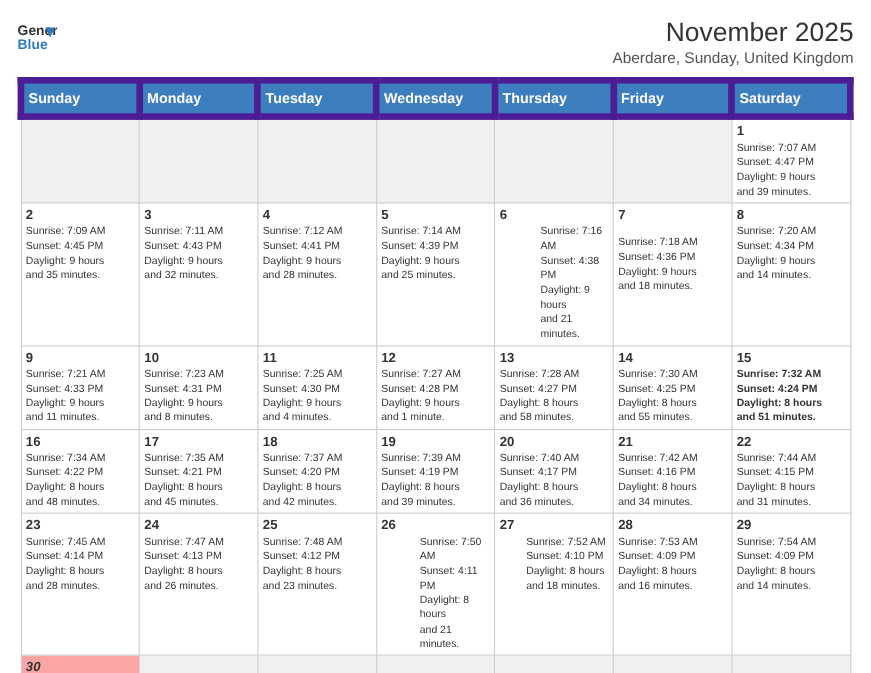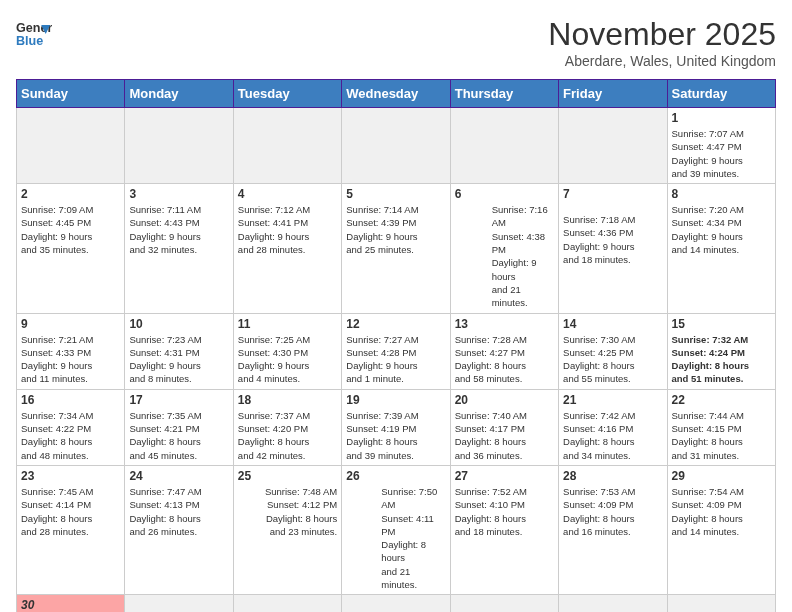--- a/index.html
+++ b/index.html
@@ -22,40 +22,40 @@
       gap: 4px;
     }
     .logo-icon {
       width: 36px;
       height: 36px;
     }
     .title-section {
       text-align: right;
     }
     .month-title {
-      font-size: 32px;
+      font-size: 24px;
       font-weight: normal;
       color: #333;
     }
     .location {
       font-size: 14px;
       color: #555;
     }
     .calendar {
       width: 100%;
       border-collapse: collapse;
     }
     .calendar th {
       background: #3d7ebf;
       color: #fff;
       font-size: 13px;
       font-weight: bold;
       padding: 6px 4px;
       text-align: left;
-      border: 1px solid #4c1d95;
+      border: 6px solid #4c1d95;
     }
     .calendar td {
       vertical-align: top;
       border: 1px solid #ccc;
       padding: 3px 4px;
       width: calc(100% / 7);
       font-size: 10px;
       color: #333;
       min-height: 70px;
       background: #fff;
@@ -89,21 +89,21 @@
 <div class="header">
   <div class="logo">
     <svg class="logo-icon" viewBox="0 0 40 40">
       <text x="0" y="18" font-size="14" font-weight="bold" fill="#333" font-family="Arial">General</text>
       <text x="0" y="32" font-size="14" font-weight="bold" fill="#2e7bbf" font-family="Arial">Blue</text>
       <polygon points="28,10 38,10 33,20" fill="#2e7bbf"></polygon>
     </svg>
   </div>
   <div class="title-section">
     <div class="month-title">November 2025</div>
-    <div class="location">Aberdare, Wales, United Kingdom</div>
+    <div class="location">Aberdare, Sunday, United Kingdom</div>
   </div>
 </div>
 
 <table class="calendar">
   <thead>
     <tr>
     <th>Sunday</th>
         <th>Monday</th>
         <th>Tuesday</th>
         <th>Wednesday</th>
@@ -291,35 +291,35 @@
         </td>
         <td>
           <span class="day-number">24</span>
           <div class="day-info" style="white-space: pre-line;">Sunrise: 7:47 AM
 Sunset: 4:13 PM
 Daylight: 8 hours
 and 26 minutes.</div>
         </td>
         <td>
           <span class="day-number">25</span>
-          <div class="day-info" style="white-space: pre-line; text-align: right;">Sunrise: 7:48 AM
+          <div class="day-info" style="white-space: pre-line;">Sunrise: 7:48 AM
 Sunset: 4:12 PM
 Daylight: 8 hours
 and 23 minutes.</div>
         </td>
         <td>
           <span class="day-number">26</span>
           <div class="day-info" style="white-space: pre-line; margin-left: 35px;">Sunrise: 7:50 AM
 Sunset: 4:11 PM
 Daylight: 8 hours
 and 21 minutes.</div>
         </td>
         <td>
           <span class="day-number">27</span>
-          <div class="day-info" style="white-space: pre-line;">Sunrise: 7:52 AM
+          <div class="day-info" style="white-space: pre-line; margin-left: 24px;">Sunrise: 7:52 AM
 Sunset: 4:10 PM
 Daylight: 8 hours
 and 18 minutes.</div>
         </td>
         <td>
           <span class="day-number">28</span>
           <div class="day-info" style="white-space: pre-line;">Sunrise: 7:53 AM
 Sunset: 4:09 PM
 Daylight: 8 hours
 and 16 minutes.</div>

